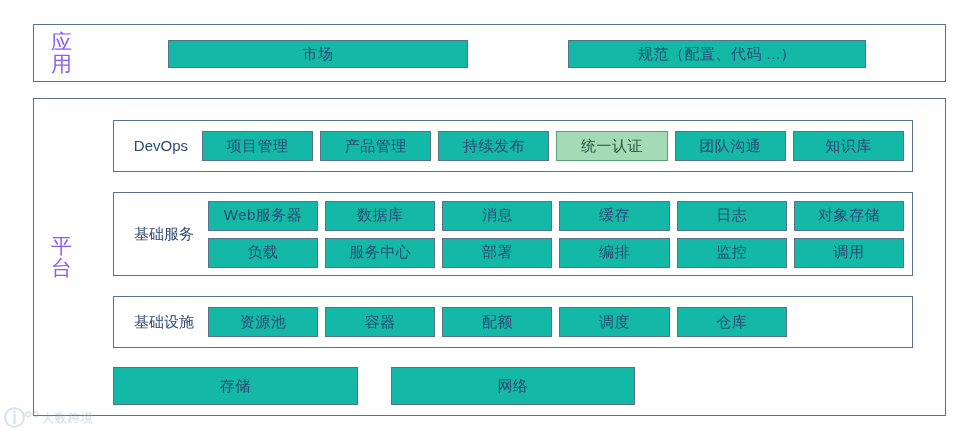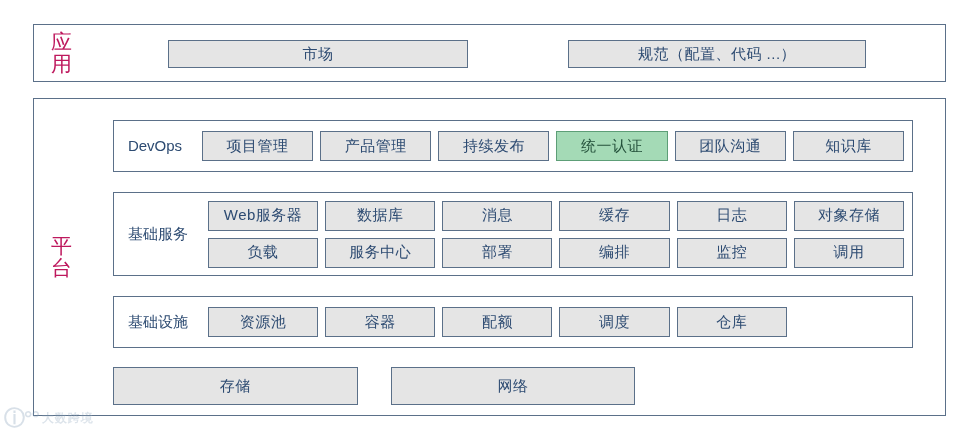--- a/index.html
+++ b/index.html
@@ -31,21 +31,21 @@
     box-sizing: border-box;
   }
   .groupbox {
     position: absolute;
     border: 1.5px solid #5b7089;
     background: #ffffff;
     box-sizing: border-box;
   }
   .cell {
     border: 1.5px solid #5b7089;
-    background: #e5e5e5;
+    background: #14b8a6;
     box-sizing: border-box;
     display: flex;
     align-items: center;
     justify-content: center;
     font-size: 15px;
     color: #2d4b72;
     letter-spacing: 0.5px;
     height: 30px;
   }
   .cell.highlight {
@@ -57,21 +57,21 @@
   
   #app-layer {
     left: 33px;
     top: 24px;
     width: 913px;
     height: 58px;
   }
   .side-label {
     position: absolute;
     font-size: 21px;
-    color: #be185d;
+    color: #8b5cf6;
     line-height: 1.06;
     text-align: center;
     letter-spacing: 1px;
   }
   #app-label {
     left: 45px;
     top: 31px;
     width: 34px;
   }
   #market-box {
@@ -128,21 +128,21 @@
     width: 100%;
     height: 100%;
     display: flex;
     align-items: center;
     padding: 0 8px 0 8px;
     box-sizing: border-box;
   }
   .group-label {
     flex: 0 0 auto;
     width: 66px;
-    text-align: center;
+    text-align: right;
     font-size: 15px;
     line-height: 1.18;
     color: #2d4b72;
     margin-right: 14px;
   }
   .group-label.wide {
     width: 72px;
     font-size: 15px;
   }
   .group-grid {

